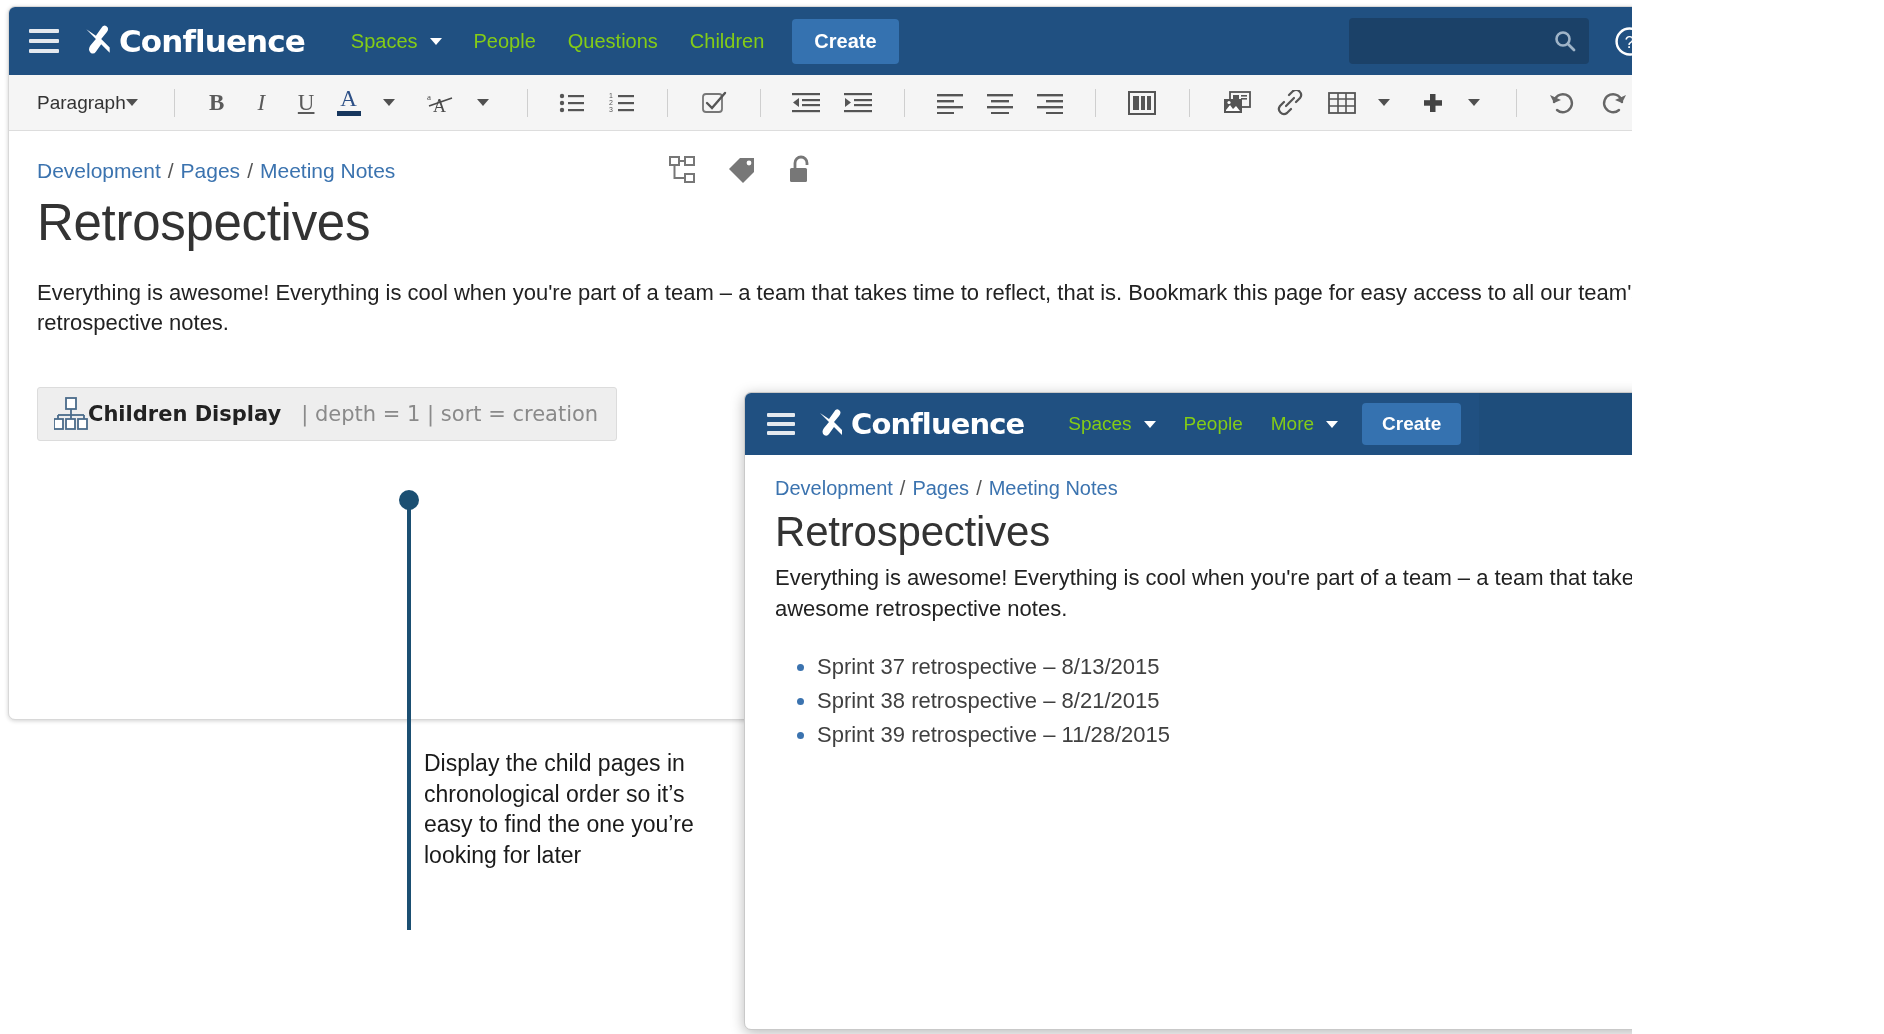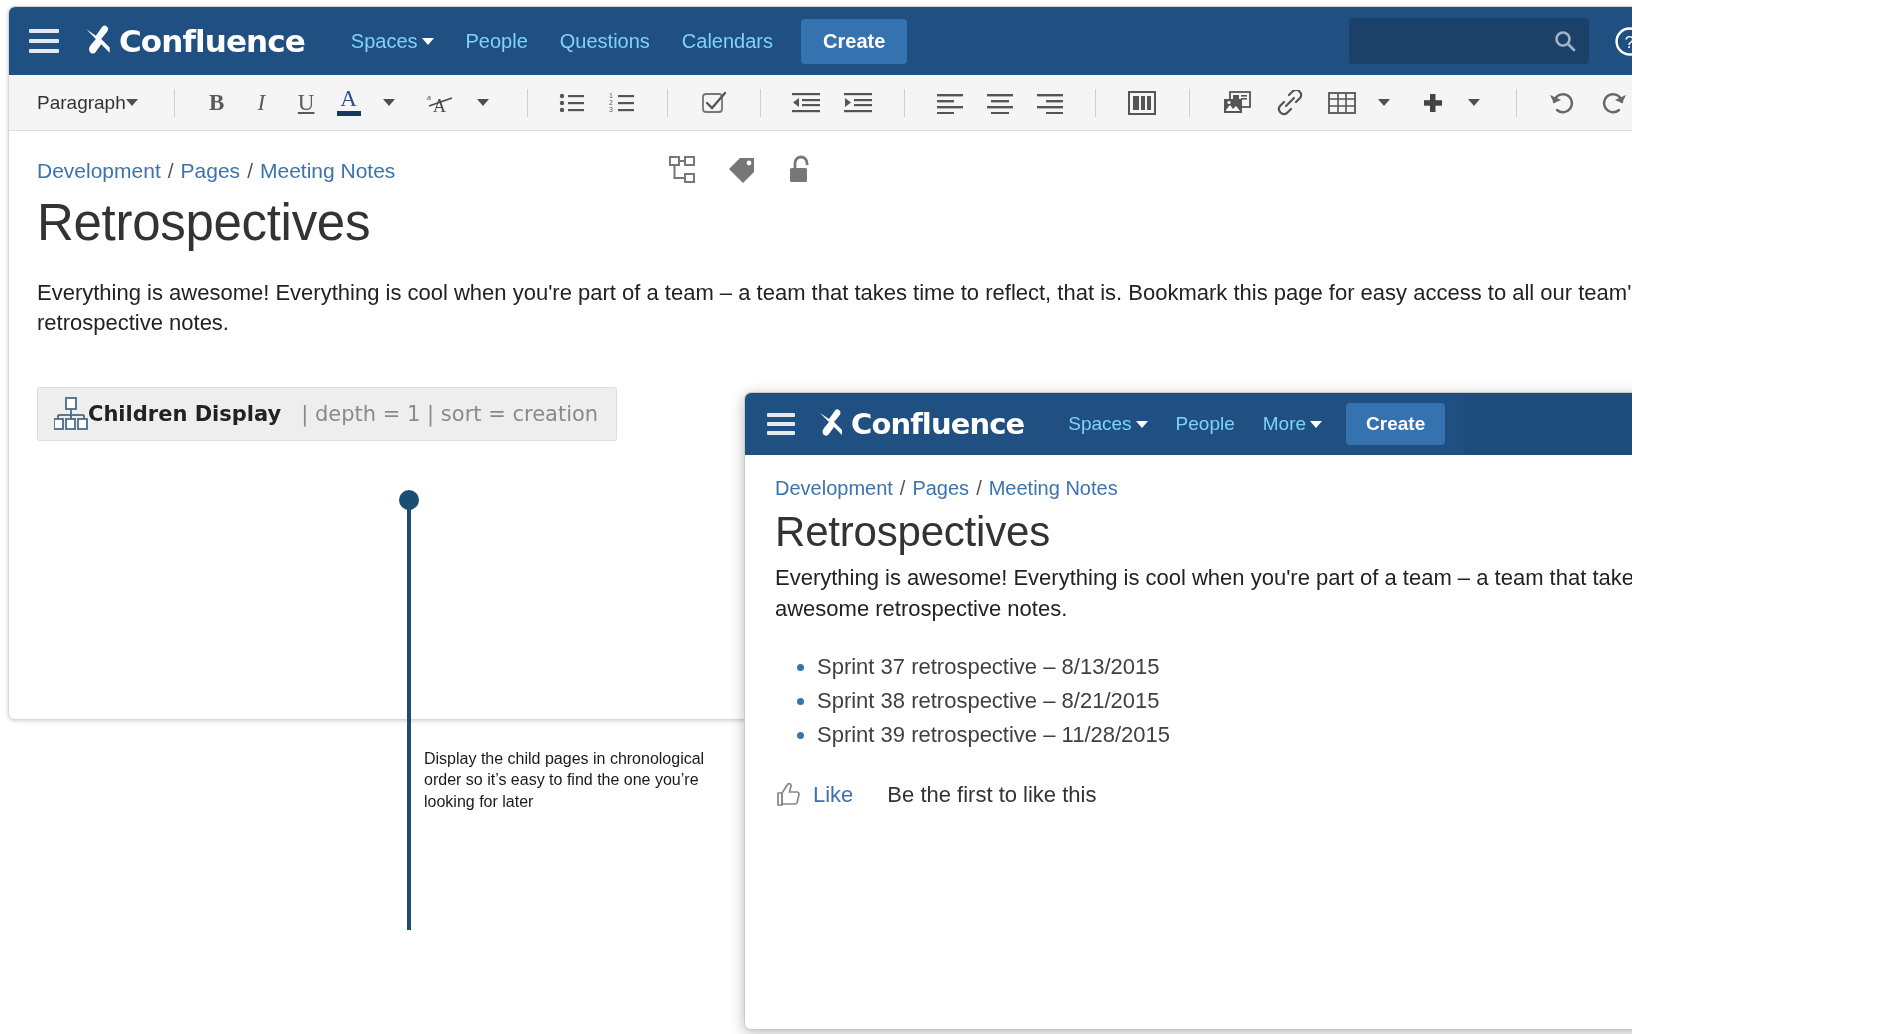--- a/index.html
+++ b/index.html
@@ -71,28 +71,28 @@
     flex: none;
   }
   .brand-text {
     color: #ffffff;
     font-size: 31px;
     font-weight: bold;
     letter-spacing: -0.9px;
     font-family: "DejaVu Sans", sans-serif;
   }
   .nav-item {
-    color: #7dd3fc;
+    color: #84cc16;
     font-size: 20px;
     padding: 10px 16px;
     cursor: pointer;
     white-space: nowrap;
     display: flex;
     align-items: center;
-    gap: 4px;
+    gap: 12px;
   }
   .caret-down {
     width: 0; height: 0;
     border-left: 6px solid transparent;
     border-right: 6px solid transparent;
     border-top: 7px solid #ffffff;
     display: inline-block;
   }
   .create-btn {
     background: #3572b0;
@@ -316,21 +316,21 @@
     width: 4px;
     height: 430px;
     background: #1b4f72;
     z-index: 39;
   }
   .callout-text {
     position: absolute;
     left: 424px;
     top: 748px;
     width: 300px;
-    font-size: 16px;
+    font-size: 23px;
     line-height: 1.33;
     color: #1a1a1a;
     z-index: 41;
   }
 
   
   .inset-window {
     position: absolute;
     left: 744px;
     top: 392px;
@@ -438,21 +438,21 @@
         <span>Spaces</span>
         <i class="caret-down"></i>
       </div>
       <div class="nav-item">
         <span>People</span>
       </div>
       <div class="nav-item">
         <span>Questions</span>
       </div>
       <div class="nav-item">
-        <span>Calendars</span>
+        <span>Children</span>
       </div>
 
       <div class="create-btn">Create</div>
 
       <div class="nav-spacer"></div>
 
       <div class="search-box">
         <input type="text" placeholder="" style="">
         <svg width="24" height="24" viewBox="0 0 24 24">
           <circle cx="10" cy="10" r="6.5" stroke="#9fb4c8" stroke-width="2.6" fill="none"></circle>
@@ -773,24 +773,16 @@
 
 
       <p class="inset-para">Everything is awesome! Everything is cool when you're part of a team – a team that takes time to team's awesome retrospective notes.</p>
 
       <ul class="inset-list">
         <li><a>Sprint 37 retrospective – 8/13/2015</a></li>
         <li><a>Sprint 38 retrospective – 8/21/2015</a></li>
         <li><a>Sprint 39 retrospective – 11/28/2015</a></li>
       </ul>
 
-      <div class="inset-like">
-        <svg width="26" height="26" viewBox="0 0 26 26">
-          <path d="M3 11 h4 v12 h-4z" stroke="#888" stroke-width="1.7" fill="none"></path>
-          <path d="M7 11 L13 2 a2 2 0 0 1 3 2 L14.5 10 H22 a2 2 0 0 1 2 2.4 l-1.8 8 a2 2 0 0 1 -2 1.6 H7z" stroke="#888" stroke-width="1.7" fill="none"></path>
-        </svg>
-        <span class="like-link">Like</span>
-        <span class="like-note">Be the first to like this</span>
-      </div>
     </div>
   </div>
 
 </div>
 
 </body></html>

